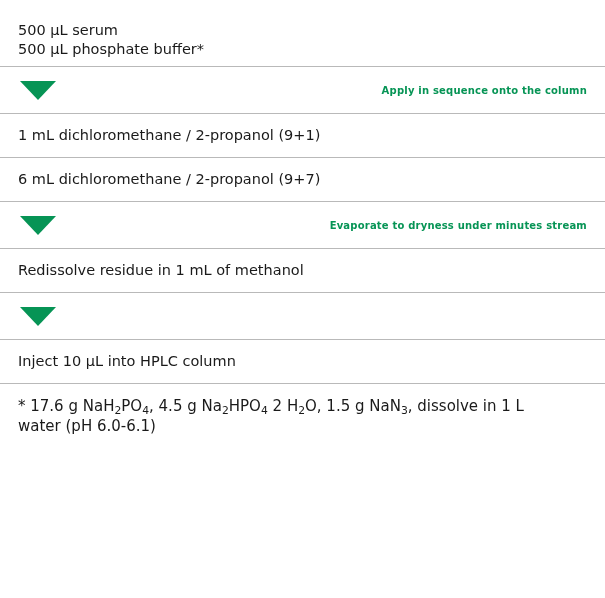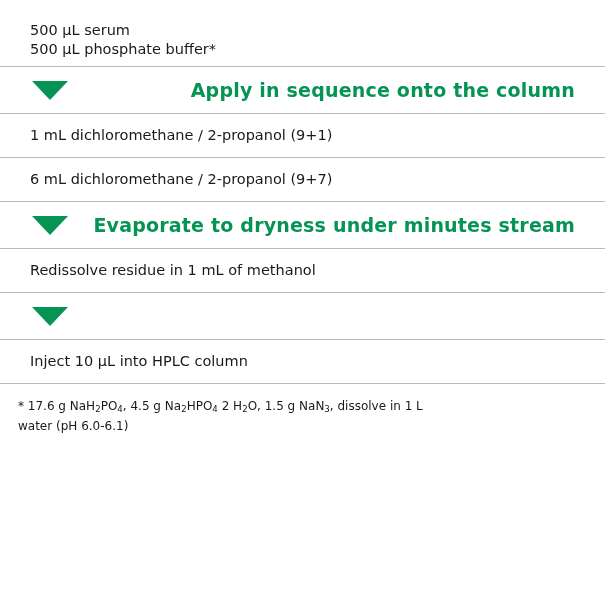--- a/index.html
+++ b/index.html
@@ -15,21 +15,21 @@
     overflow: hidden;
   }
   #flow {
     width: 605px;
     box-sizing: border-box;
     padding: 0 0 0 0;
   }
   .row {
     box-sizing: border-box;
     width: 605px;
-    padding: 0 30px;
+    padding: 0 18px;
     border-bottom: 1px solid #b9b9b9;
     display: flex;
     align-items: center;
   }
   .row.material {
     min-height: 44px;
     padding-top: 7px;
     padding-bottom: 7px;
   }
   .row.material .text {
@@ -44,31 +44,31 @@
   }
   .arrow-glyph {
     width: 40px;
     height: 22px;
     flex: 0 0 auto;
     display: block;
   }
   .arrow-label {
     flex: 1 1 auto;
     text-align: right;
-    font-size: 19px;
+    font-size: 10px;
     font-weight: bold;
     color: #069455;
     letter-spacing: 0.2px;
     white-space: nowrap;
   }
   .footnote {
     box-sizing: border-box;
     width: 605px;
     padding: 12px 18px 0 18px;
-    font-size: 12px;
+    font-size: 15px;
     line-height: 20px;
     color: #1a1a1a;
   }
   sub { font-size: 0.72em; line-height: 0; vertical-align: -0.25em; }
   .top-spacer { height: 14px; }
 </style>
 </head>
 <body>
 
 <div class="top-spacer"></div>

